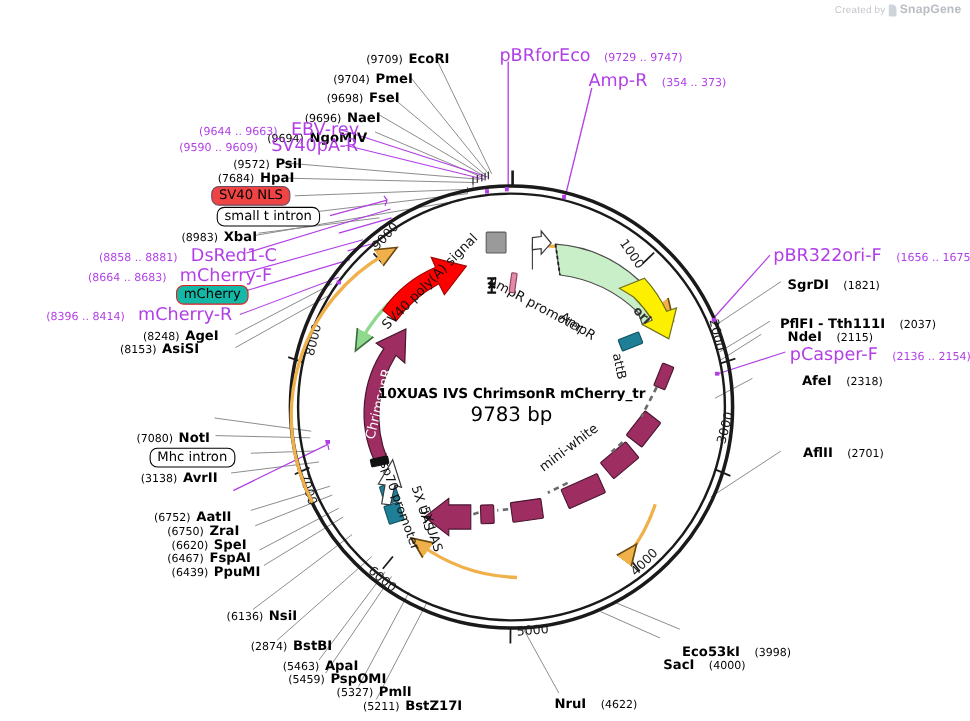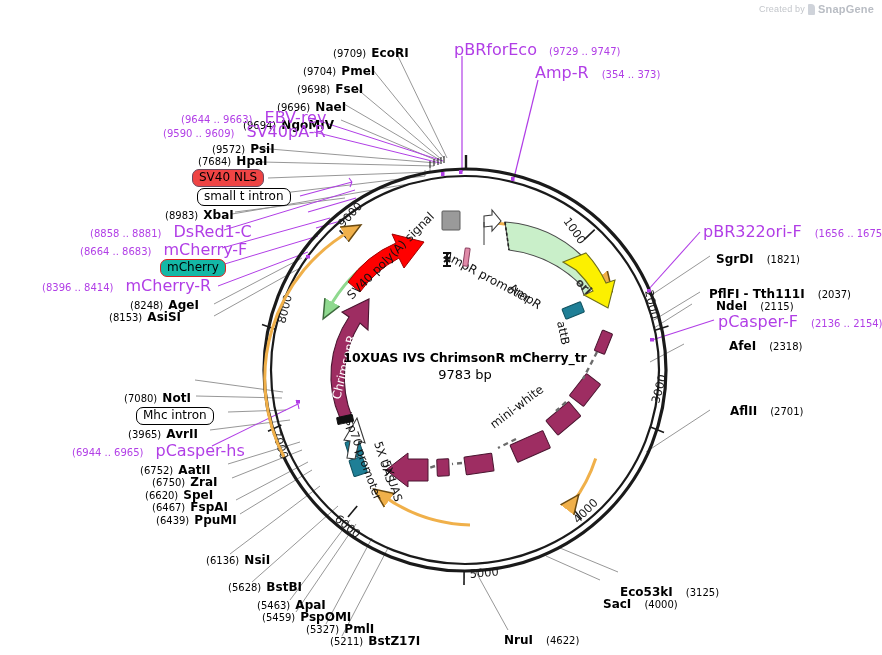--- a/index.html
+++ b/index.html
@@ -40,21 +40,21 @@
     background:#fff;display:inline-block;line-height:1.05;
   }
   .boxlab.nls{background:#ef4444;border-color:#6a4a60;color:#000;}
   .boxlab.mch{background:#14b8a6;border-color:#e02020;color:#000;}
 
   .ctr-title{
     position:absolute;text-align:center;width:400px;
     font-family:"DejaVu Sans", sans-serif;
   }
   .ctr-title .t1{font-size:12.5px;font-weight:bold;color:#000;letter-spacing:-.1px;}
-  .ctr-title .t2{font-size:13px;color:#000;margin-top:2px;}
+  .ctr-title .t2{font-size:18px;color:#000;margin-top:2px;}
 </style>
 </head>
 <body>
 
 <div id="stage">
 
   <div class="wm">
     <span>Created by</span>
     <span class="wm-mark"></span>
     <span class="wm-brand">SnapGene</span>
@@ -404,56 +404,52 @@
   <div class="lab" style="left:124px;top:389px;text-align:center;">
     <span class="enz-pos">(7080)</span>
     <span class="enz-name">NotI</span>
   </div>
 
   <div class="lab" style="left:136px;top:406px;">
     <span class="boxlab">Mhc intron</span>
   </div>
 
   <div class="lab" style="left:128px;top:425px;">
-    <span class="enz-pos">(3965)</span>
+    <span class="enz-pos">(3138)</span>
     <span class="enz-name">AvrII</span>
   </div>
 
-  <div class="lab" style="left:72px;top:443px;">
-    <span class="prim-pos">(6944 .. 6965)</span>
-    <span class="prim" style="margin-left:7px;">pCasper-hs</span>
-  </div>
 
   <div class="lab" style="left:140px;top:461px;">
     <span class="enz-pos">(6752)</span>
     <span class="enz-name">AatII</span>
   </div>
   <div class="lab" style="left:152px;top:473px;">
     <span class="enz-pos">(6750)</span>
     <span class="enz-name">ZraI</span>
   </div>
-  <div class="lab" style="left:145px;top:486px;text-align:center;">
+  <div class="lab" style="left:156px;top:486px;text-align:center;">
     <span class="enz-pos">(6620)</span>
     <span class="enz-name">SpeI</span>
   </div>
   <div class="lab" style="left:152px;top:498px;">
     <span class="enz-pos">(6467)</span>
     <span class="enz-name">FspAI</span>
   </div>
   <div class="lab" style="left:156px;top:511px;">
     <span class="enz-pos">(6439)</span>
     <span class="enz-name">PpuMI</span>
   </div>
 
   <div class="lab" style="left:206px;top:551px;">
     <span class="enz-pos">(6136)</span>
     <span class="enz-name">NsiI</span>
   </div>
   <div class="lab" style="left:228px;top:578px;">
-    <span class="enz-pos">(5628)</span>
+    <span class="enz-pos">(2874)</span>
     <span class="enz-name">BstBI</span>
   </div>
   <div class="lab" style="left:257px;top:596px;">
     <span class="enz-pos">(5463)</span>
     <span class="enz-name">ApaI</span>
   </div>
   <div class="lab" style="left:262px;top:608px;">
     <span class="enz-pos">(5459)</span>
     <span class="enz-name">PspOMI</span>
   </div>
@@ -466,21 +462,21 @@
     <span class="enz-name">BstZ17I</span>
   </div>
 
   <div class="lab" style="left:504px;top:631px;">
     <span class="enz-name">NruI</span>
     <span class="enz-pos" style="margin-left:8px;">(4622)</span>
   </div>
 
   <div class="lab" style="left:620px;top:583px;">
     <span class="enz-name">Eco53kI</span>
-    <span class="enz-pos" style="margin-left:8px;">(3125)</span>
+    <span class="enz-pos" style="margin-left:8px;">(3998)</span>
   </div>
   <div class="lab" style="left:603px;top:595px;">
     <span class="enz-name">SacI</span>
     <span class="enz-pos" style="margin-left:8px;">(4000)</span>
   </div>
 
   <div class="lab" style="left:730px;top:402px;">
     <span class="enz-name">AflII</span>
     <span class="enz-pos" style="margin-left:8px;">(2701)</span>
   </div>

